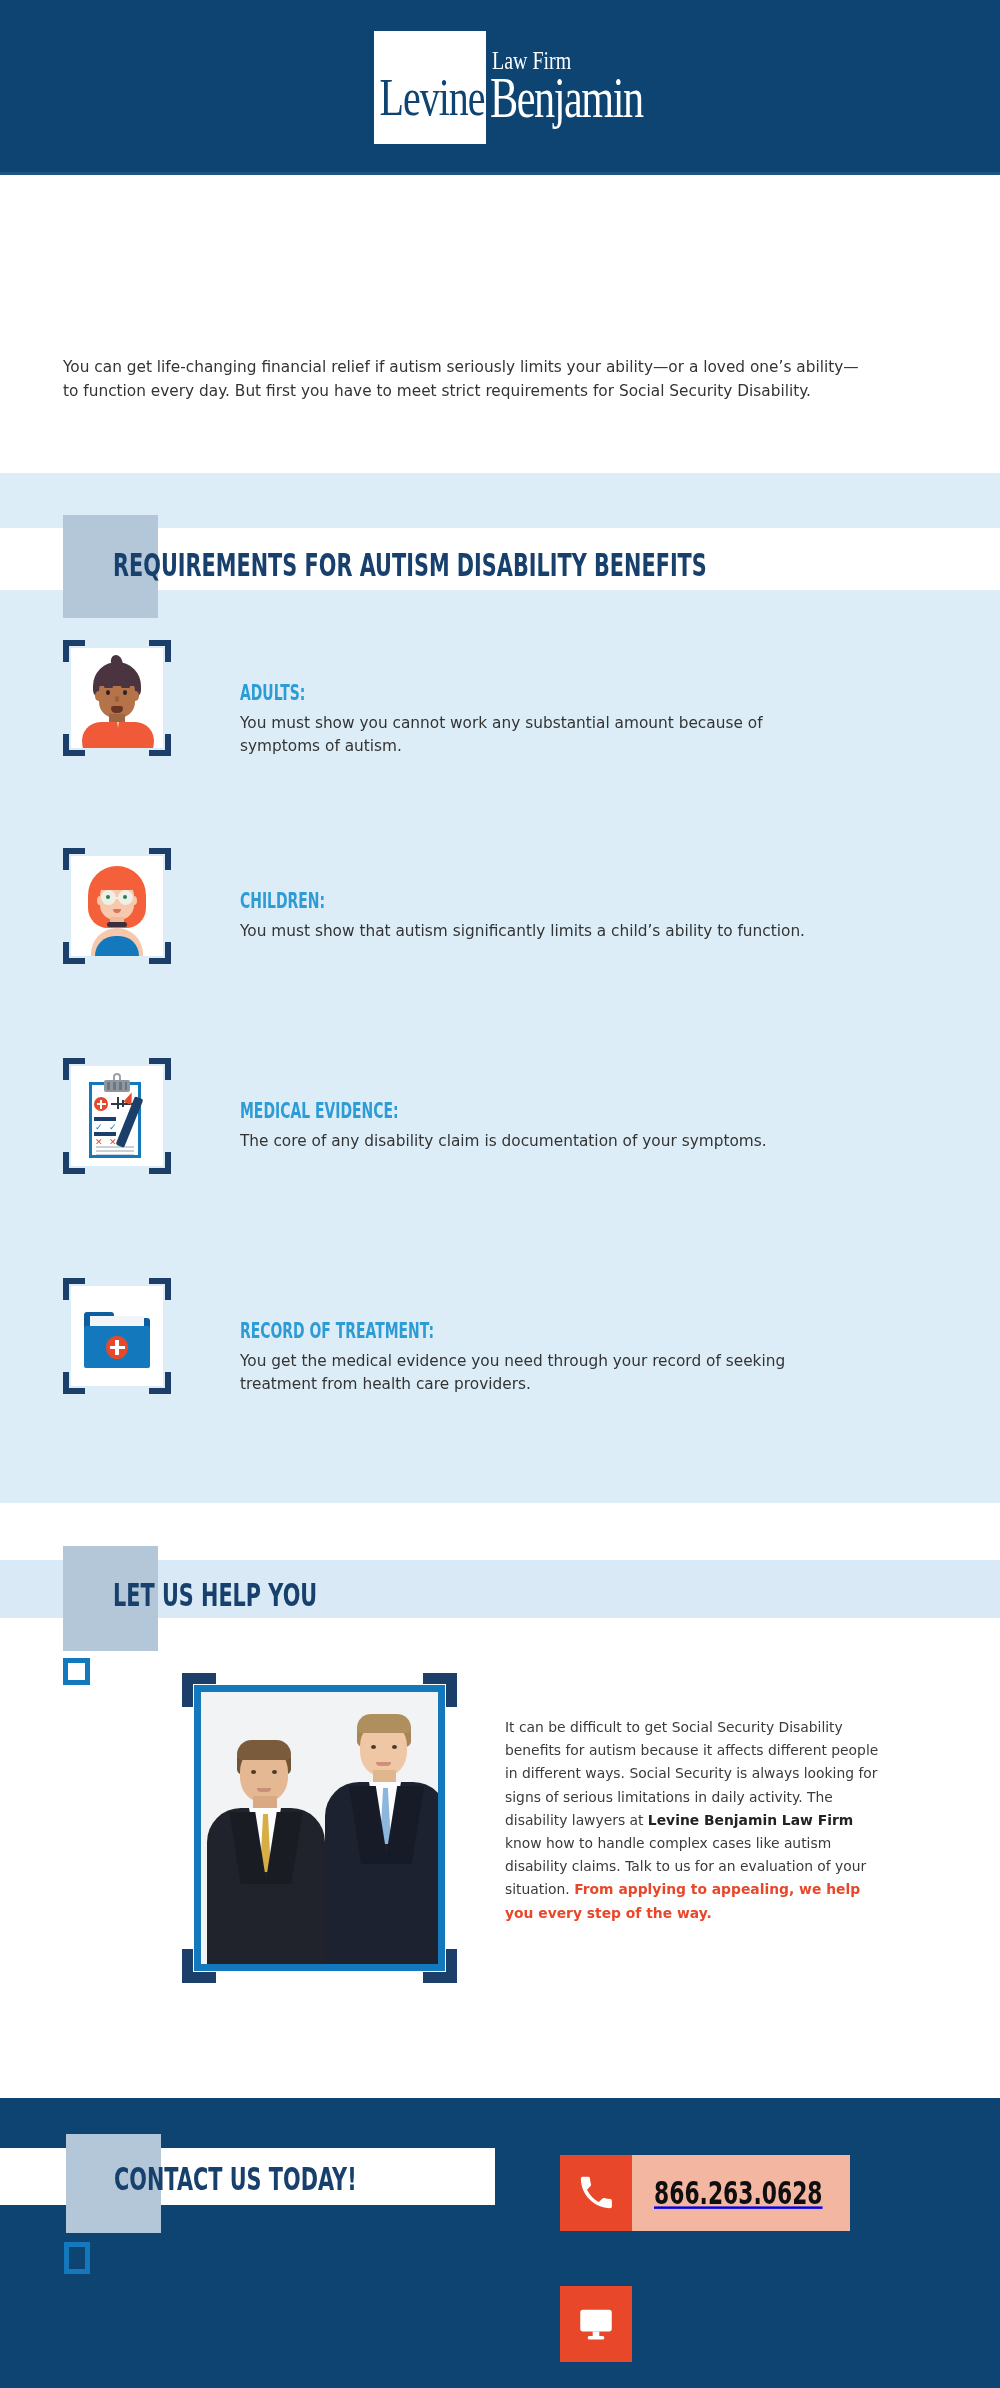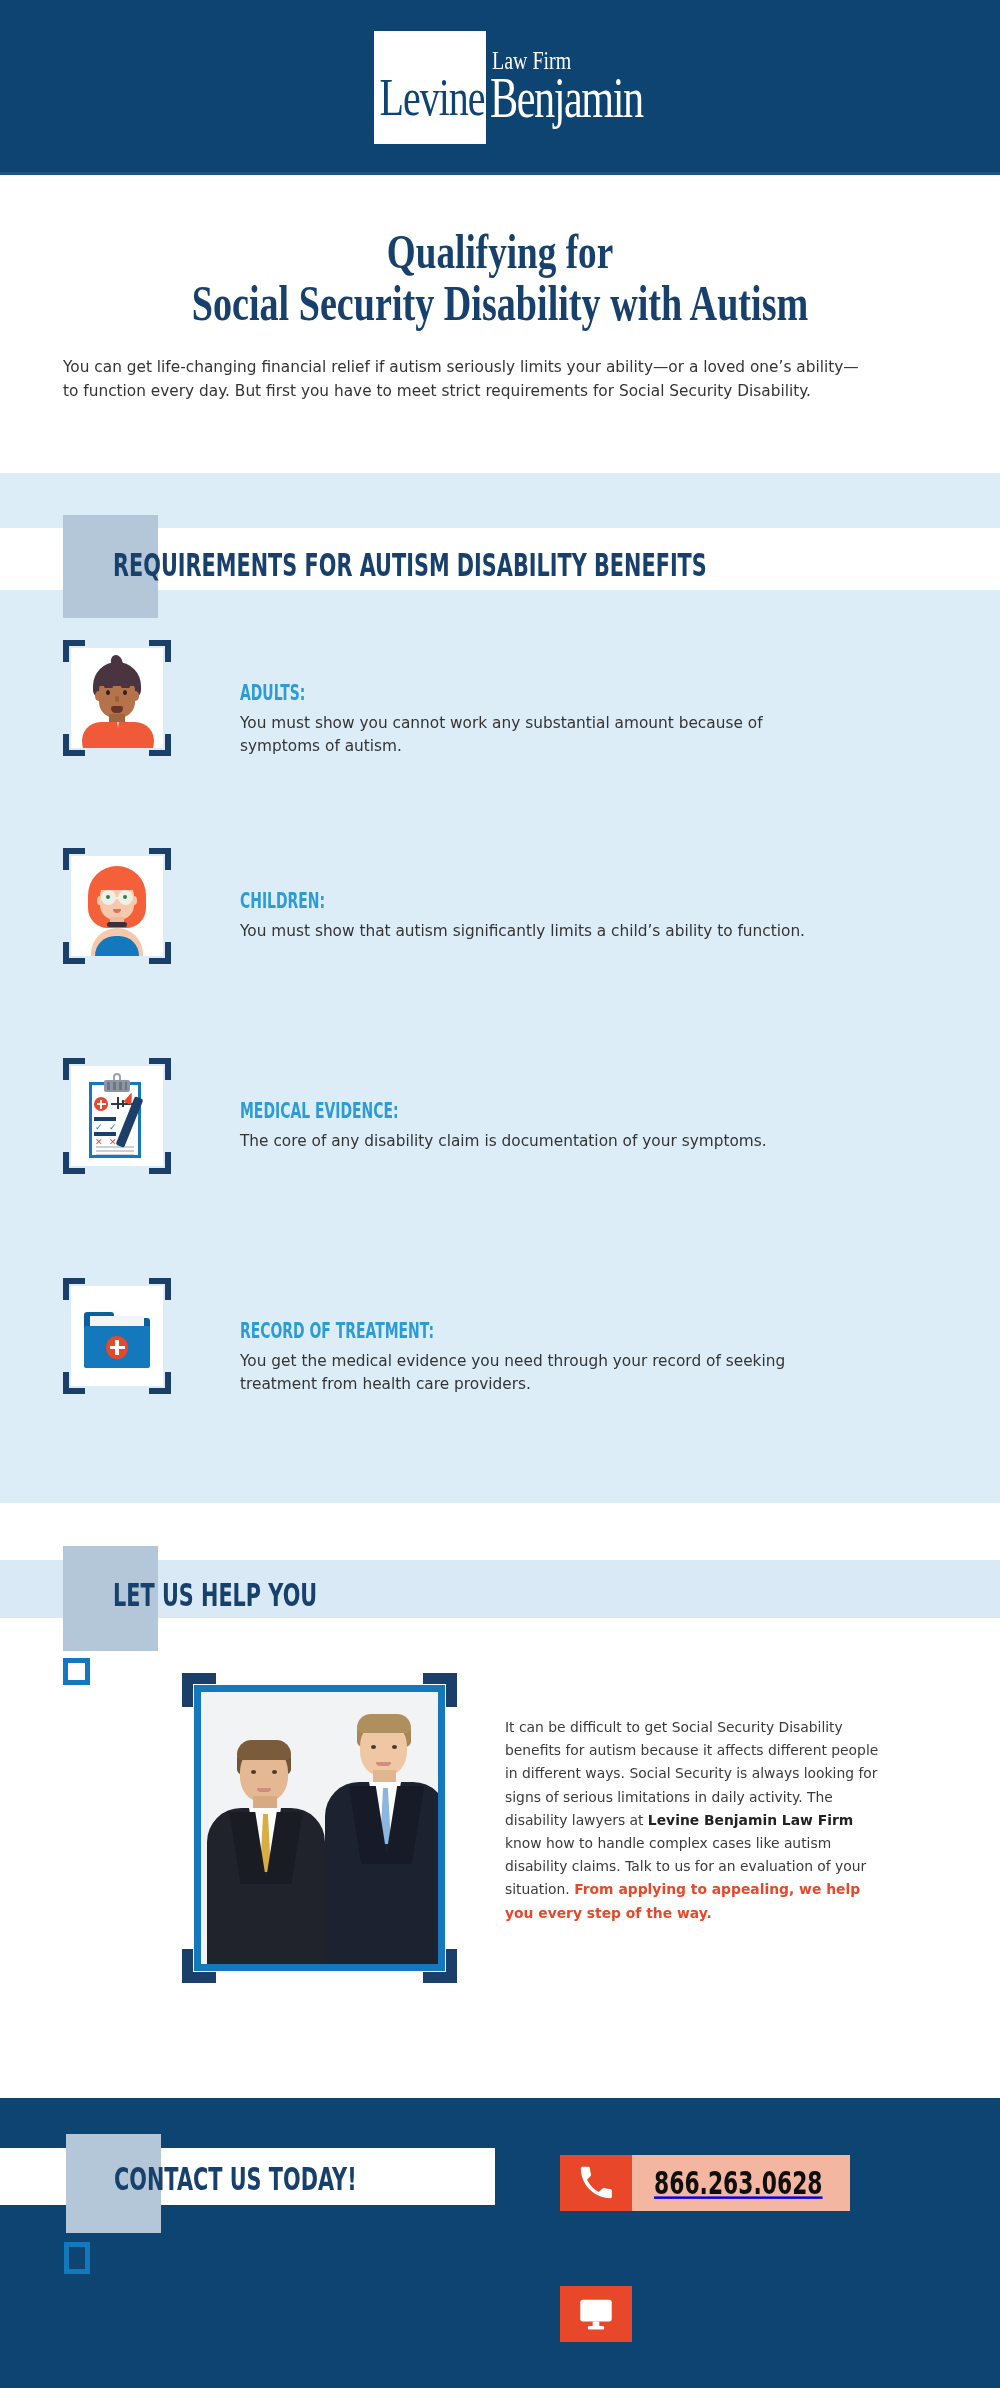--- a/index.html
+++ b/index.html
@@ -355,21 +355,21 @@
     left: 64px; top: 2242px;
     width: 26px; height: 32px;
     border: 5px solid #1478bd;
     background: transparent;
   }
 
   .chip {
     position: absolute;
     display: flex;
     align-items: stretch;
-    height: 56px;
+    height: 76px;
   }
   .chip-icon {
     width: 72px;
     background: #e8472a;
     display: flex;
     align-items: center;
     justify-content: center;
     flex: 0 0 72px;
   }
   .chip-text {
@@ -400,24 +400,20 @@
 <div class="header"></div>
 <div class="header-rule"></div>
 <div class="logo-wrap">
   <div class="logo-block"></div>
   <div class="logo-levine">Levine</div>
   <div class="logo-lawfirm">Law Firm</div>
   <div class="logo-benjamin">Benjamin</div>
 </div>
 
 <div class="title-zone">
-  <div class="headline">
-    <span class="l1">Qualifying for</span>
-    <span class="l2">Social Security Disability with Autism</span>
-  </div>
   <div class="intro">You can get life-changing financial relief if autism seriously limits your ability—or a loved one’s ability—to function every day. But first you have to meet strict requirements for Social Security Disability.</div>
 </div>
 
 <div class="req-zone"></div>
 <div class="banner-white"></div>
 <div class="accent-square-grey"></div>
 <div class="banner-label" id="req-banner-label">REQUIREMENTS FOR AUTISM DISABILITY BENEFITS</div>
 
 <div class="item">
   <div class="thumb-frame" style="top:640px;">

